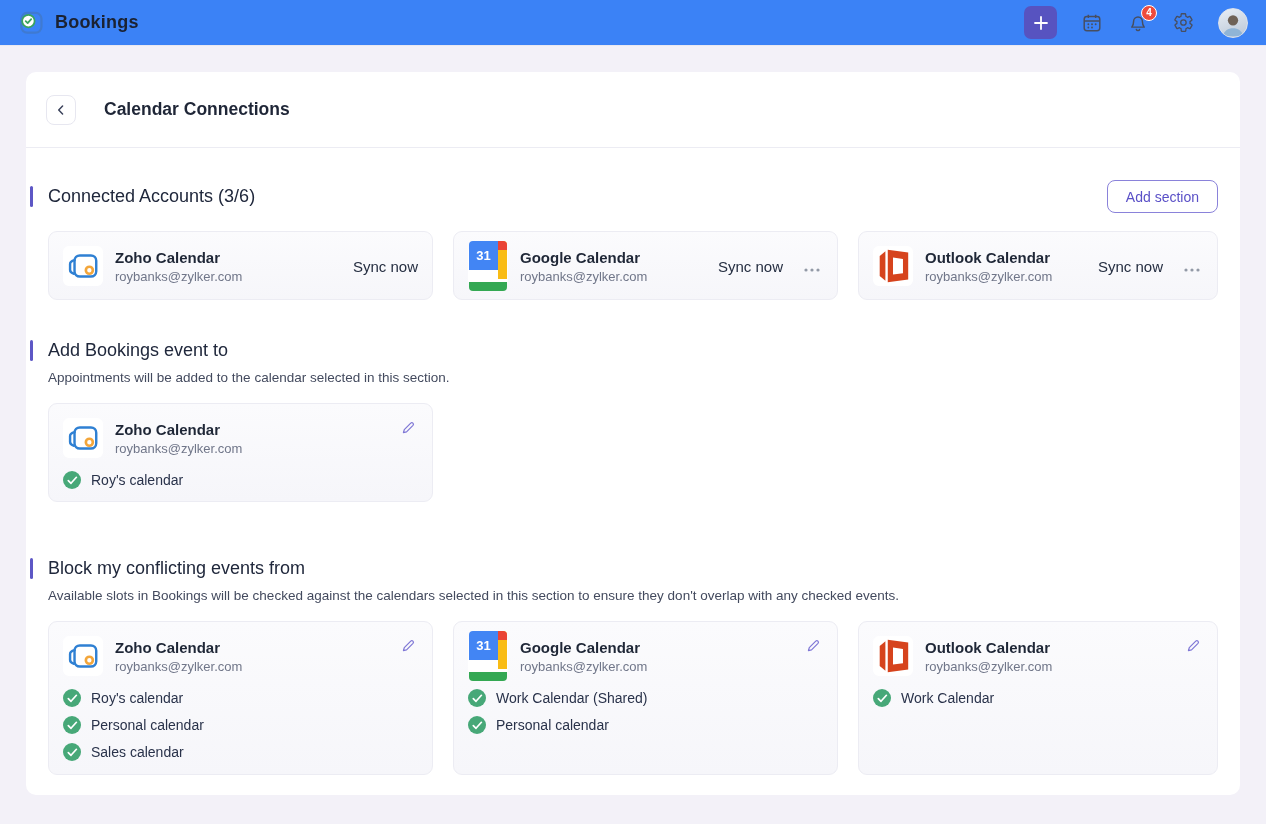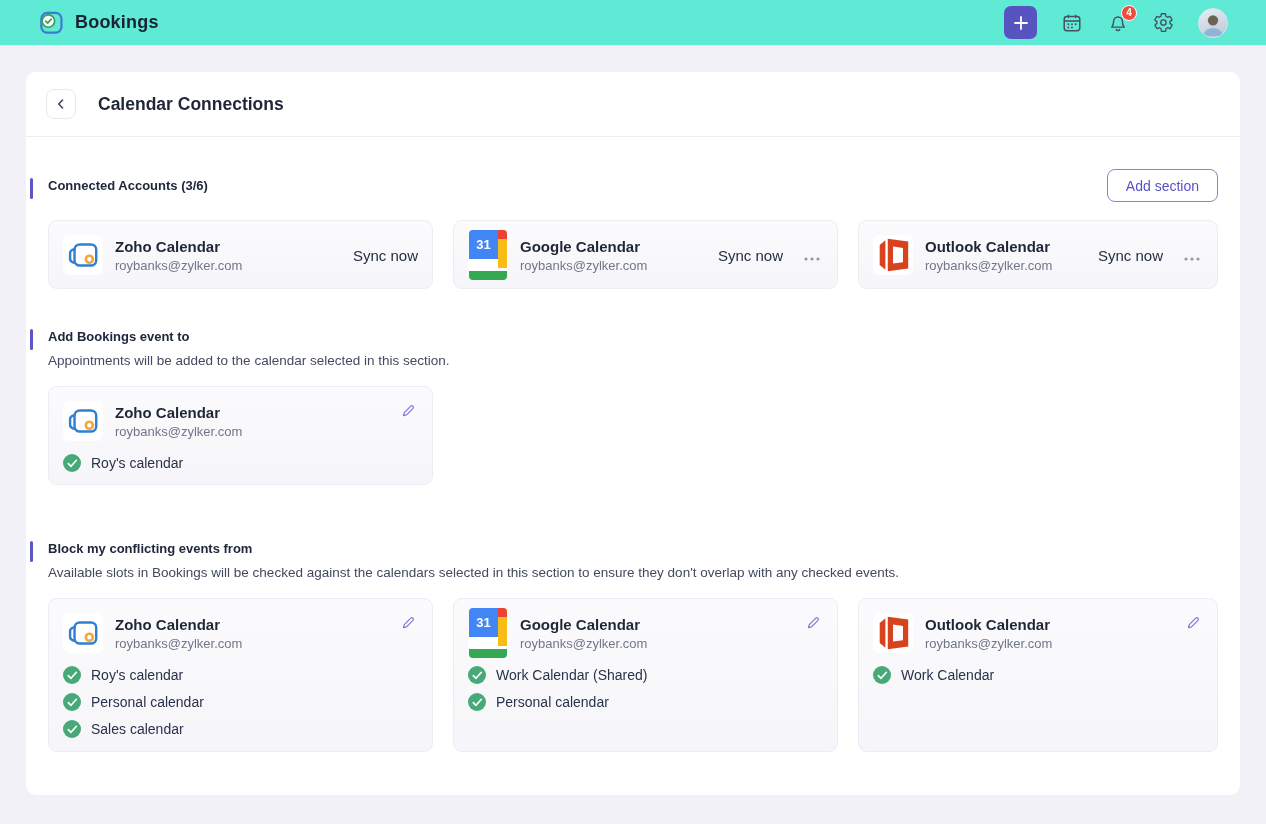--- a/index.html
+++ b/index.html
@@ -6,23 +6,23 @@
   html, body { margin: 0; padding: 0; }
   body {
     width: 1266px; height: 824px; position: relative; overflow: hidden;
     background: #f3f1f8;
     font-family: "Liberation Sans", sans-serif;
     color: #1f2737;
   }
 
   
   .topbar {
-    height: 46px; background: #5eead4; border-bottom: 1px solid #e9e8f0;
+    height: 46px; background: #3b82f6; border-bottom: 1px solid #e9e8f0;
     display: flex; align-items: center; justify-content: space-between;
-    padding: 0 38px;
+    padding: 0 18px;
   }
   .brand { display: flex; align-items: center; gap: 10px; }
   .brand-title { font-size: 18px; font-weight: 700; color: #1b2232; letter-spacing: .2px; }
   .topbar-actions { display: flex; align-items: center; gap: 24px; }
   .create-btn {
     width: 33px; height: 33px; border: none; border-radius: 7px;
     background: #5753c0; display: flex; align-items: center; justify-content: center;
     cursor: pointer; padding: 0;
   }
   .icon-btn { background: none; border: none; padding: 0; cursor: pointer; display: flex; align-items: center; }
@@ -39,35 +39,35 @@
     display: flex; align-items: flex-end; justify-content: center;
     border: 1px solid #dde3ec;
   }
 
   
   .panel {
     margin: 26px 26px 0; background: #fff; border-radius: 10px;
     height: 723px; overflow: hidden;
   }
   .panel-header {
-    display: flex; align-items: center; gap: 22px;
-    height: 65px; padding: 0 20px; border-bottom: 1px solid #ececf3;
+    display: flex; align-items: center; gap: 28px;
+    height: 76px; padding: 0 20px; border-bottom: 1px solid #ececf3;
   }
   .back-btn {
     width: 30px; height: 30px; background: #fff; border: 1px solid #e7e7f0;
     border-radius: 8px; display: flex; align-items: center; justify-content: center;
     cursor: pointer; padding: 0;
   }
   .page-title { font-size: 17.5px; font-weight: 700; color: #1f2637; margin: 0; }
 
   .panel-body { padding: 0 22px; }
 
   .section-head-row { display: flex; align-items: center; justify-content: space-between; margin-top: 32px; }
   .section-title {
-    position: relative; font-size: 13px; font-weight: 700; color: #20283c; margin: 0;
+    position: relative; font-size: 18px; font-weight: 400; color: #20283c; margin: 0;
   }
   .section-title::before {
     content: ""; position: absolute; left: -18px; top: 0; width: 3px; height: 21px;
     background: #5d57c5; border-radius: 2px;
   }
   .section-desc { margin: 9px 0 0; font-size: 13.5px; color: #434a5e; }
 
   .add-cal-btn {
     height: 33px; padding: 0 18px; background: #fff; border: 1px solid #8a82da;
     border-radius: 8px; color: #5a50c7; font-size: 14px; cursor: pointer;

